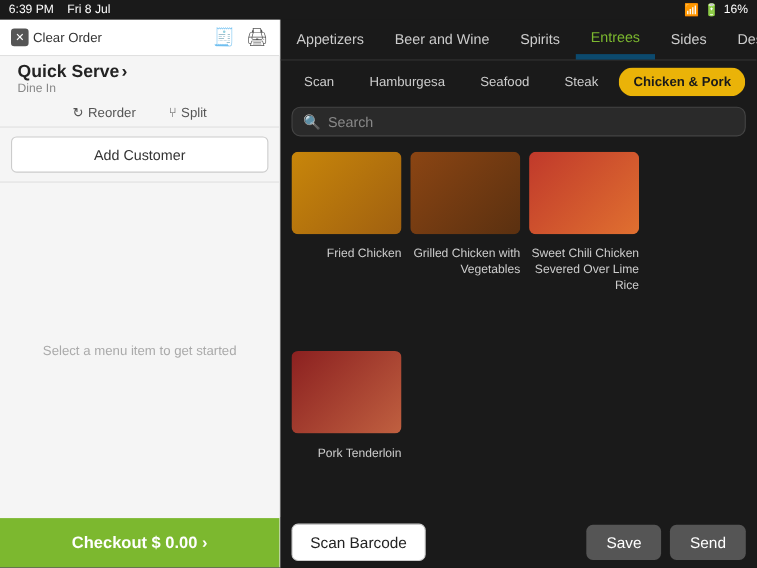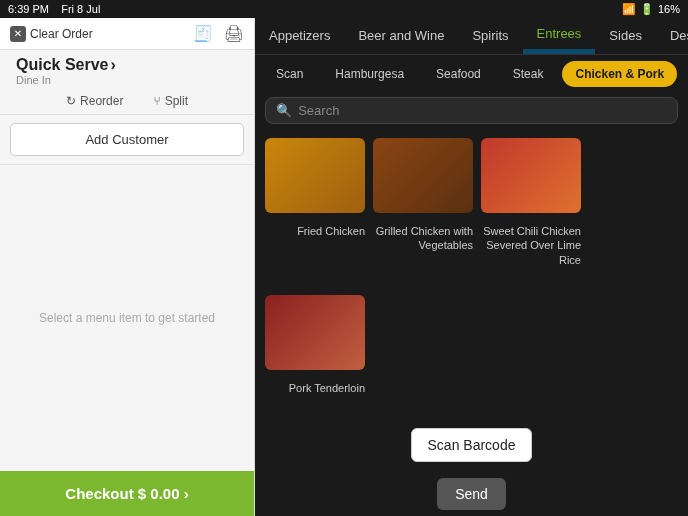--- a/index.html
+++ b/index.html
@@ -270,21 +270,20 @@
     }
 
     
     .bottom-bar {
       display: flex;
       align-items: center;
       padding: 6px 10px;
       gap: 8px;
       flex-shrink: 0;
       background: #1a1a1a;
-      flex-direction: column;
     }
     .scan-barcode-btn {
       background: #fff;
       border: 1px solid #ccc;
       border-radius: 6px;
       padding: 8px 16px;
       font-size: 14px;
       cursor: pointer;
       color: #222;
     }
@@ -424,17 +423,18 @@
           <div class="food-visual pork-tenderloin"></div>
         </div>
         <div class="menu-item-label">Pork Tenderloin</div>
       </div>
 
     </div>
 
     <div class="bottom-bar">
       <button class="scan-barcode-btn">Scan Barcode</button>
       <div class="spacer"></div>
+      <button class="save-btn">Save</button>
       <button class="send-btn">Send</button>
     </div>
 
   </div>
 </div>
 
 </body></html>

